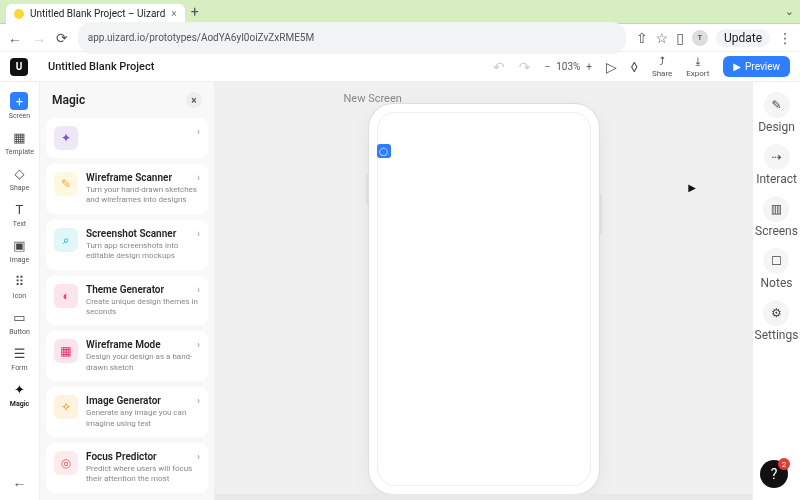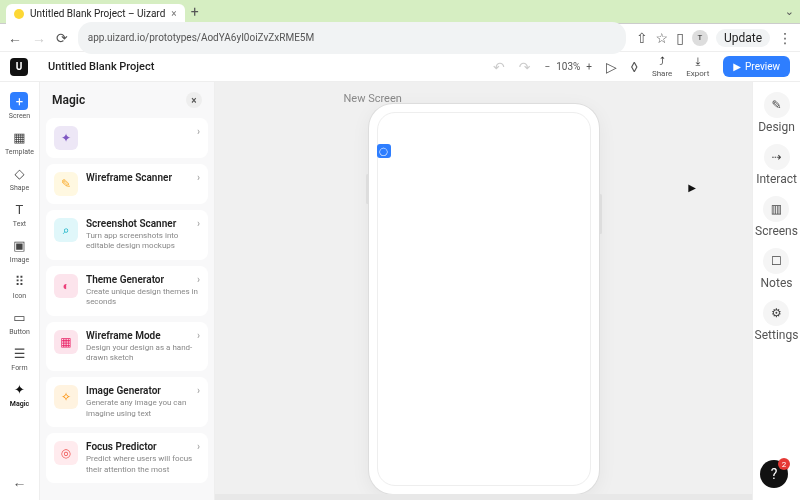--- a/index.html
+++ b/index.html
@@ -182,20 +182,21 @@
         <div class="magic-item">
           <div class="mi-icon i-purp">✦</div>
           <span class="mi-chev">›</span>
         </div>
         <div class="magic-item">
           <div class="mi-icon i-yell">✎</div>
           <div class="mi-body">
             <div class="mi-title">
               <span>Wireframe Scanner</span>
             </div>
+            <div class="mi-desc">Turn your hand-drawn sketches and wireframes into designs</div>
           </div>
           <span class="mi-chev">›</span>
         </div>
         <div class="magic-item">
           <div class="mi-icon i-cyan">⌕</div>
           <div class="mi-body">
             <div class="mi-title">
               <span>Screenshot Scanner</span>
             </div>
             <div class="mi-desc">Turn app screenshots into editable design mockups</div>

